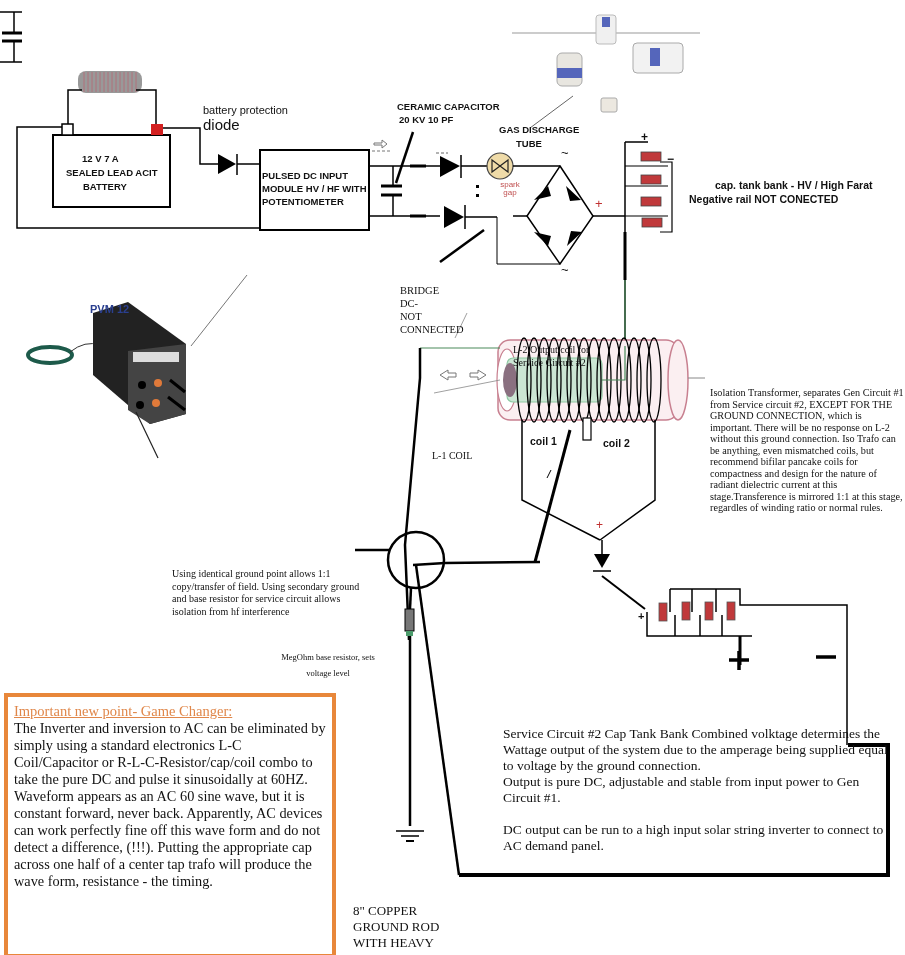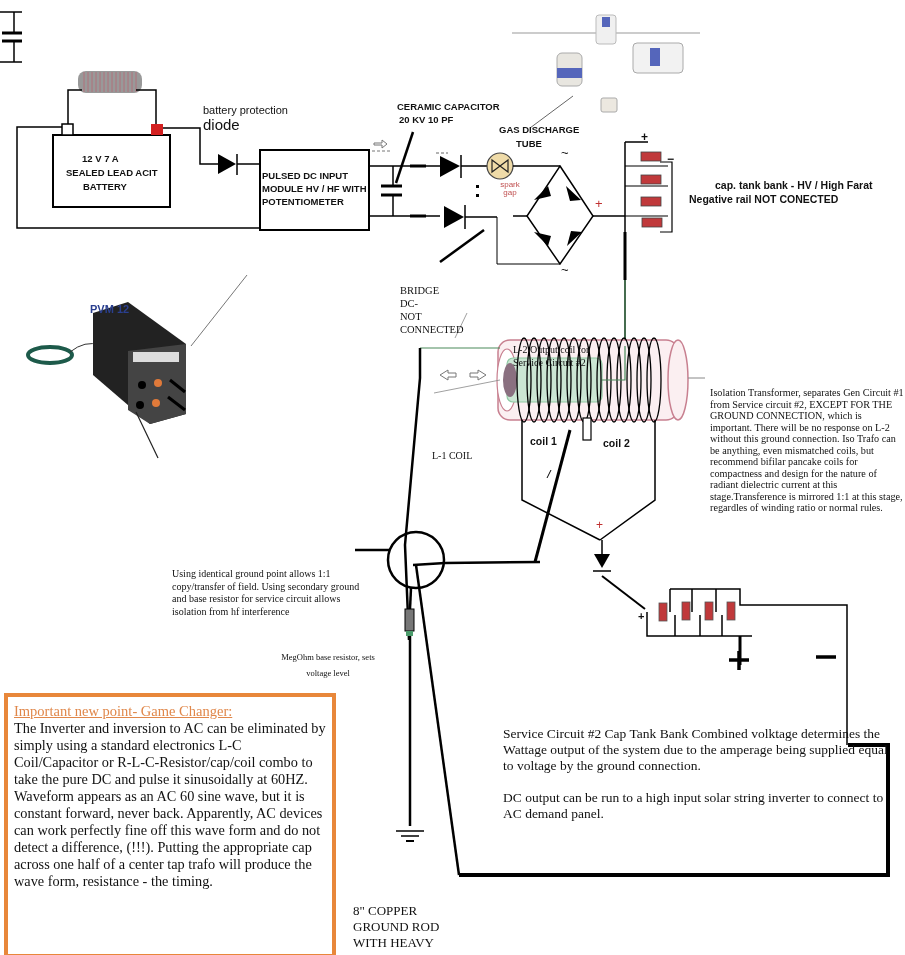--- a/index.html
+++ b/index.html
@@ -306,20 +306,21 @@
 <div class="lbl sans" style="left:530px;top:435px;font-size:10.5px;">coil 1</div>
 <div class="lbl sans" style="left:603px;top:437px;font-size:10.5px;">coil 2</div>
 
 <div class="lbl serif note-iso">Isolation Transformer, separates Gen Circuit #1 from Service circuit #2, EXCEPT FOR THE GROUND CONNECTION,  which is important. There will be no response on L-2 without this ground connection. Iso Trafo can be anything, even mismatched coils, but recommend bifilar pancake coils for compactness and design for the nature of radiant dielectric current at this stage.Transference is mirrored 1:1 at this stage, regardles of winding ratio or normal rules.</div>
 <div class="lbl serif note-ground">Using identical ground point allows 1:1 copy/transfer of field. Using secondary ground and base resistor for service circuit allows isolation from hf interference</div>
 <div class="lbl serif note-megohm">MegOhm base resistor, sets voltage level</div>
 <div class="lbl serif note-rod">8" COPPER GROUND ROD WITH HEAVY BRAIDED CABLE</div>
 
 <div class="lbl serif note-service">
   <p>Service Circuit #2 Cap Tank Bank Combined volktage determines the Wattage output of the system due to the amperage being supplied  equal to voltage by the ground connection.</p>
+  <p>Output is pure DC, adjustable and stable from input power to Gen Circuit #1.</p>
   <div class="gap"></div>
   <p>DC output can be run to a high input solar string inverter to connect to AC demand panel.</p>
 </div>
 
 <div class="gamebox serif">
   <div class="title">Important new point- Game Changer:</div>
   <div>The Inverter and inversion to AC can be eliminated by simply using a standard electronics L-C Coil/Capacitor or R-L-C-Resistor/cap/coil combo to take the pure DC and pulse it sinusoidally at 60HZ. Waveform appears as an AC 60 sine wave, but it is constant forward, never back. Apparently, AC devices can work perfectly fine off this wave form and do not detect a difference, (!!!). Putting the appropriate cap across one half of a center tap trafo will produce the wave form, resistance - the timing.</div>
 </div>
 
 <div class="lbl sans" style="left:641px;top:131px;font-size:12px;">+</div>

